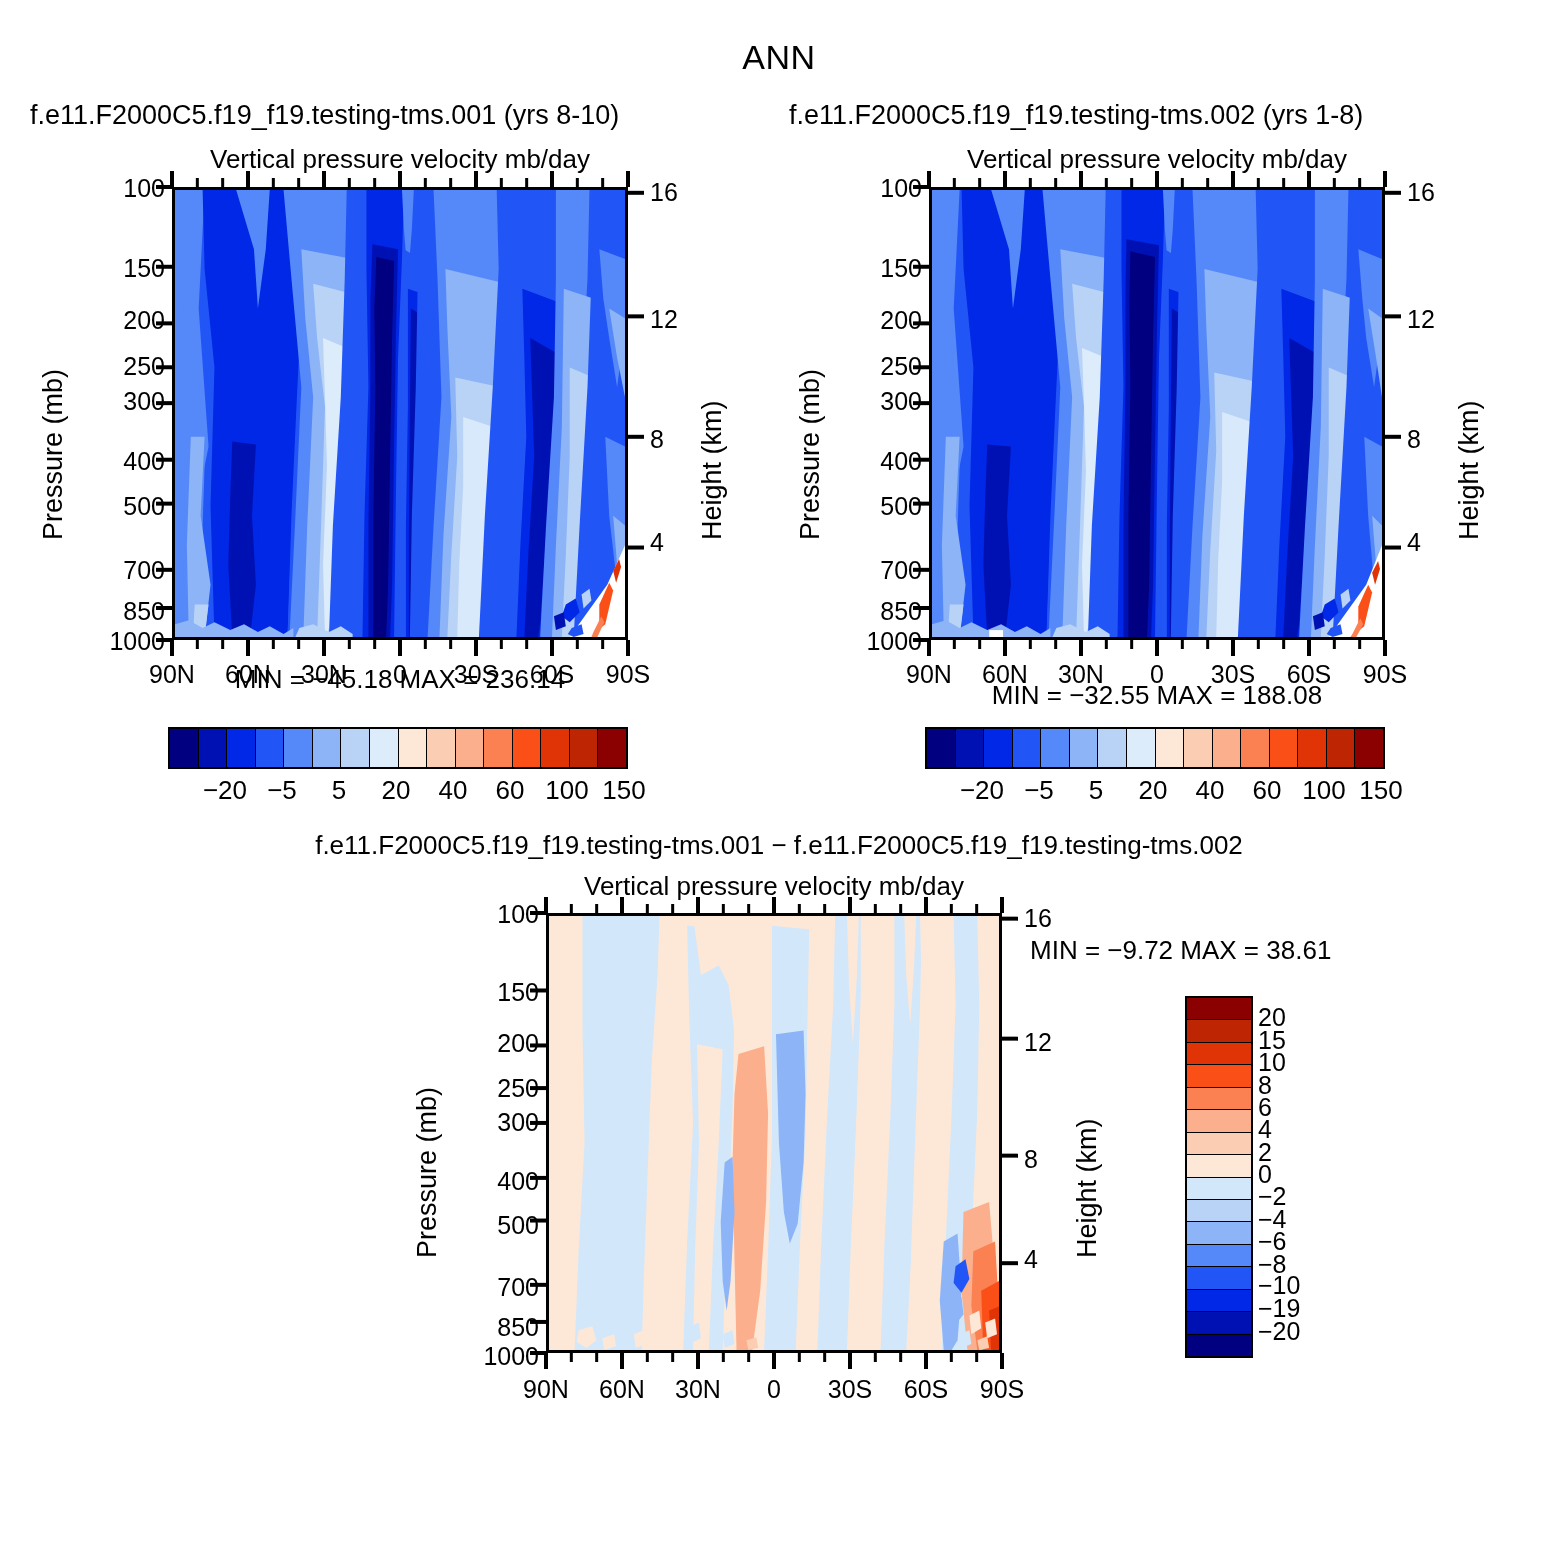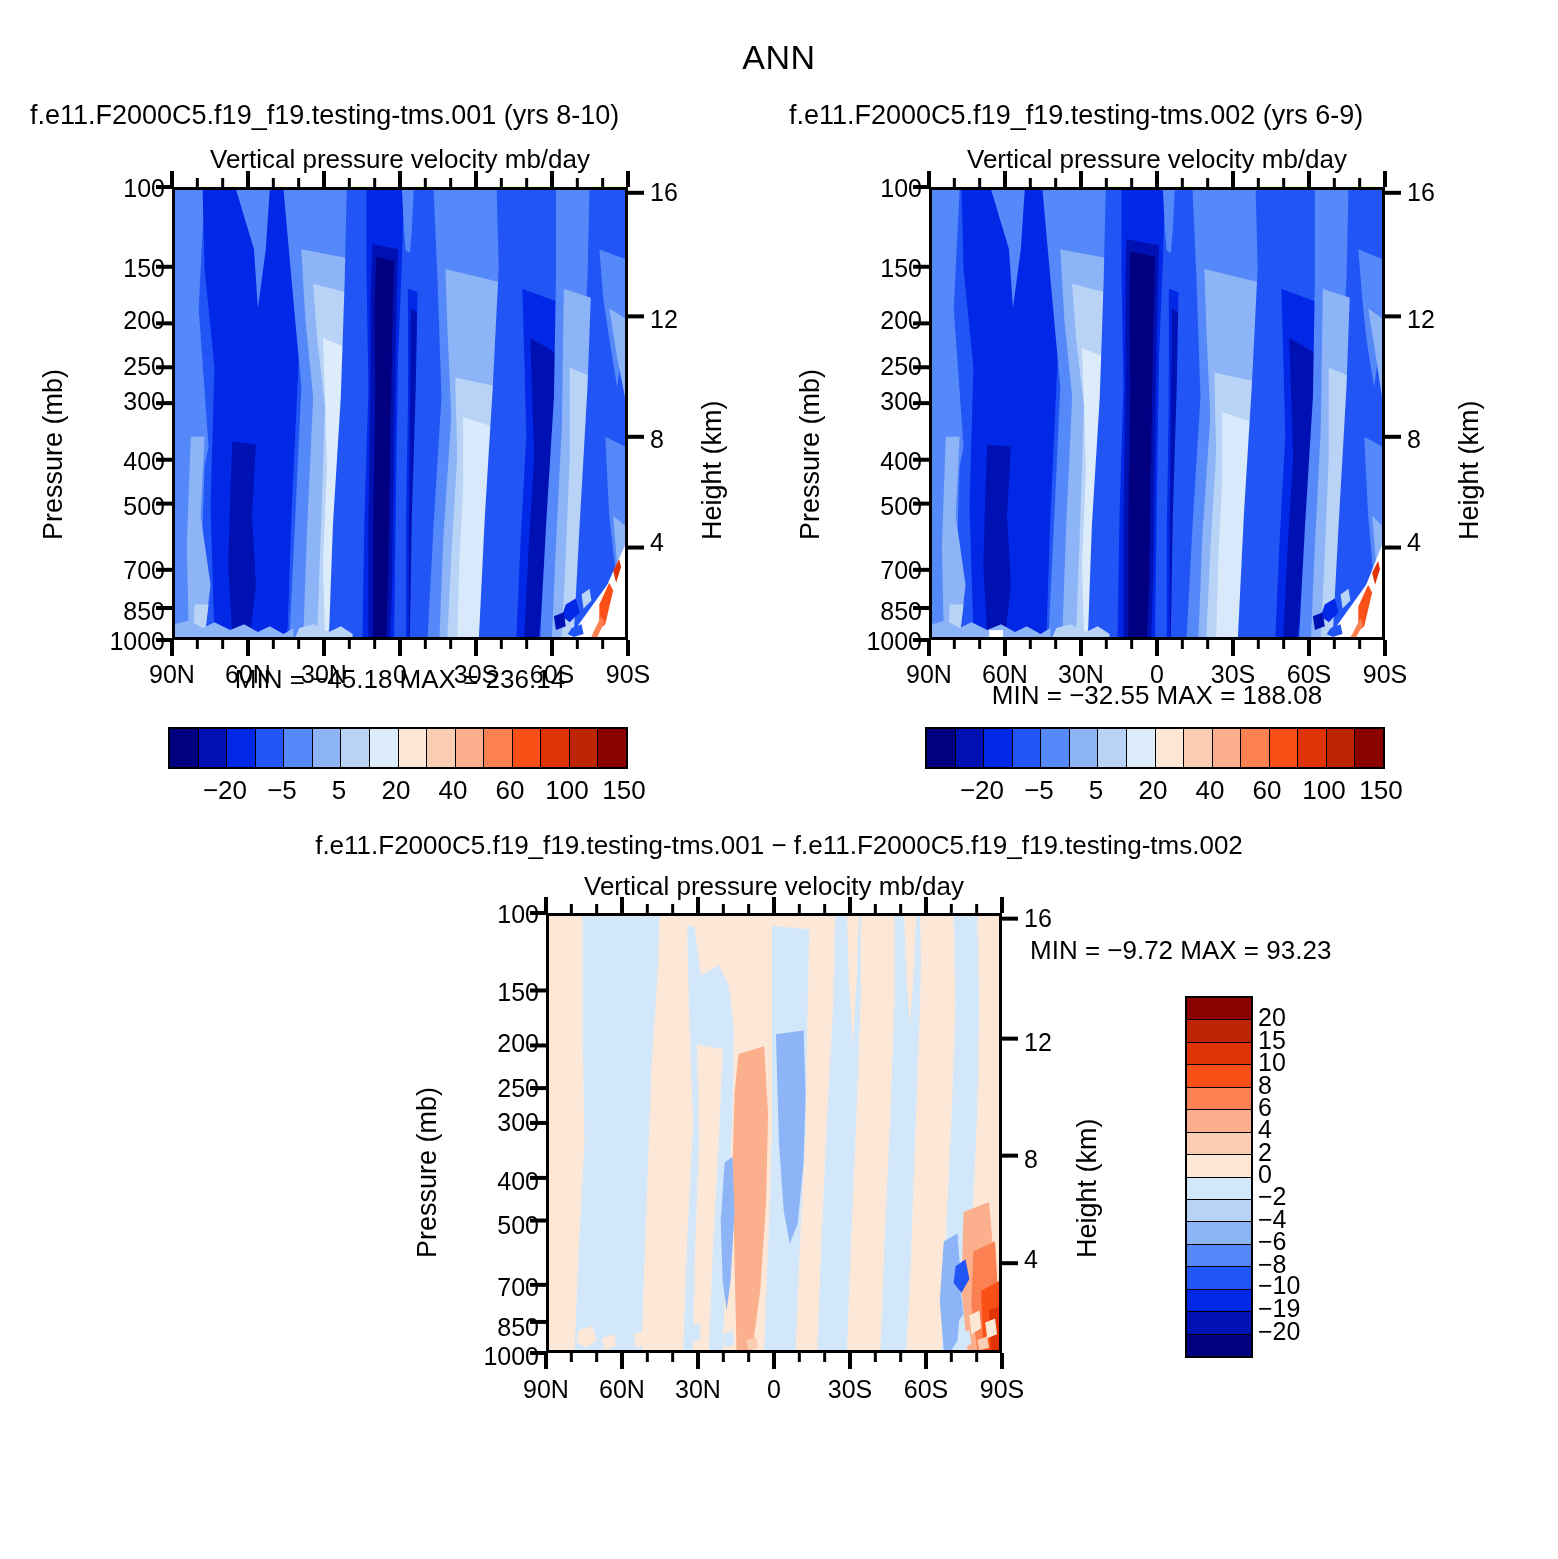--- a/index.html
+++ b/index.html
@@ -41,21 +41,21 @@
   #cbar-v > div{width:100%;border-bottom:1px solid #000;}
   #cbar-v > div:last-child{border-bottom:none;}
   .cbar-lab-v{position:absolute;left:1258px;font-size:25px;white-space:nowrap;}
 </style>
 </head>
 <body>
 
 <div class="abs ctr" id="main-title">ANN</div>
 
 <div class="abs case-title" id="case-title-left">f.e11.F2000C5.f19_f19.testing-tms.001 (yrs 8-10)</div>
-<div class="abs case-title" id="case-title-right">f.e11.F2000C5.f19_f19.testing-tms.002 (yrs 6-9)</div>
+<div class="abs case-title" id="case-title-right">f.e11.F2000C5.f19_f19.testing-tms.002 (yrs 1-8)</div>
 
 <div class="abs ctr var-title" id="var-title-left">Vertical pressure velocity   mb/day</div>
 <div class="abs ctr var-title" id="var-title-right">Vertical pressure velocity   mb/day</div>
 
 <div class="abs ctr" id="diff-title">f.e11.F2000C5.f19_f19.testing-tms.001  −  f.e11.F2000C5.f19_f19.testing-tms.002</div>
 <div class="abs ctr var-title" id="var-title-diff">Vertical pressure velocity   mb/day</div>
 
 <div class="panel" id="panel-left" style="left:172px;top:187px;width:456px;height:453px;">
   <svg class="field" viewBox="0 0 456 453" preserveAspectRatio="none">
     <rect x="0" y="0" width="456" height="453" fill="#2255f5"></rect>
@@ -400,21 +400,21 @@
 <div class="abs">
   <div class="xtick-lab" style="left:506px;top:1375px;width:80px;">90N</div>
   <div class="xtick-lab" style="left:582px;top:1375px;width:80px;">60N</div>
   <div class="xtick-lab" style="left:658px;top:1375px;width:80px;">30N</div>
   <div class="xtick-lab" style="left:734px;top:1375px;width:80px;">0</div>
   <div class="xtick-lab" style="left:810px;top:1375px;width:80px;">30S</div>
   <div class="xtick-lab" style="left:886px;top:1375px;width:80px;">60S</div>
   <div class="xtick-lab" style="left:962px;top:1375px;width:80px;">90S</div>
 </div>
 
-<div class="minmax" id="minmax-diff">MIN =   −9.72   MAX =   93.23</div>
+<div class="minmax" id="minmax-diff">MIN =   −9.72   MAX =   38.61</div>
 
 <div id="cbar-v">
     <div style="background: rgb(139, 0, 0); height: 6.25%;"></div>
     <div style="background: rgb(189, 37, 3); height: 6.25%;"></div>
     <div style="background: rgb(224, 51, 6); height: 6.25%;"></div>
     <div style="background: rgb(251, 79, 24); height: 6.25%;"></div>
     <div style="background: rgb(251, 128, 82); height: 6.25%;"></div>
     <div style="background: rgb(251, 175, 140); height: 6.25%;"></div>
     <div style="background: rgb(251, 205, 178); height: 6.25%;"></div>
     <div style="background: rgb(253, 232, 216); height: 6.25%;"></div>

